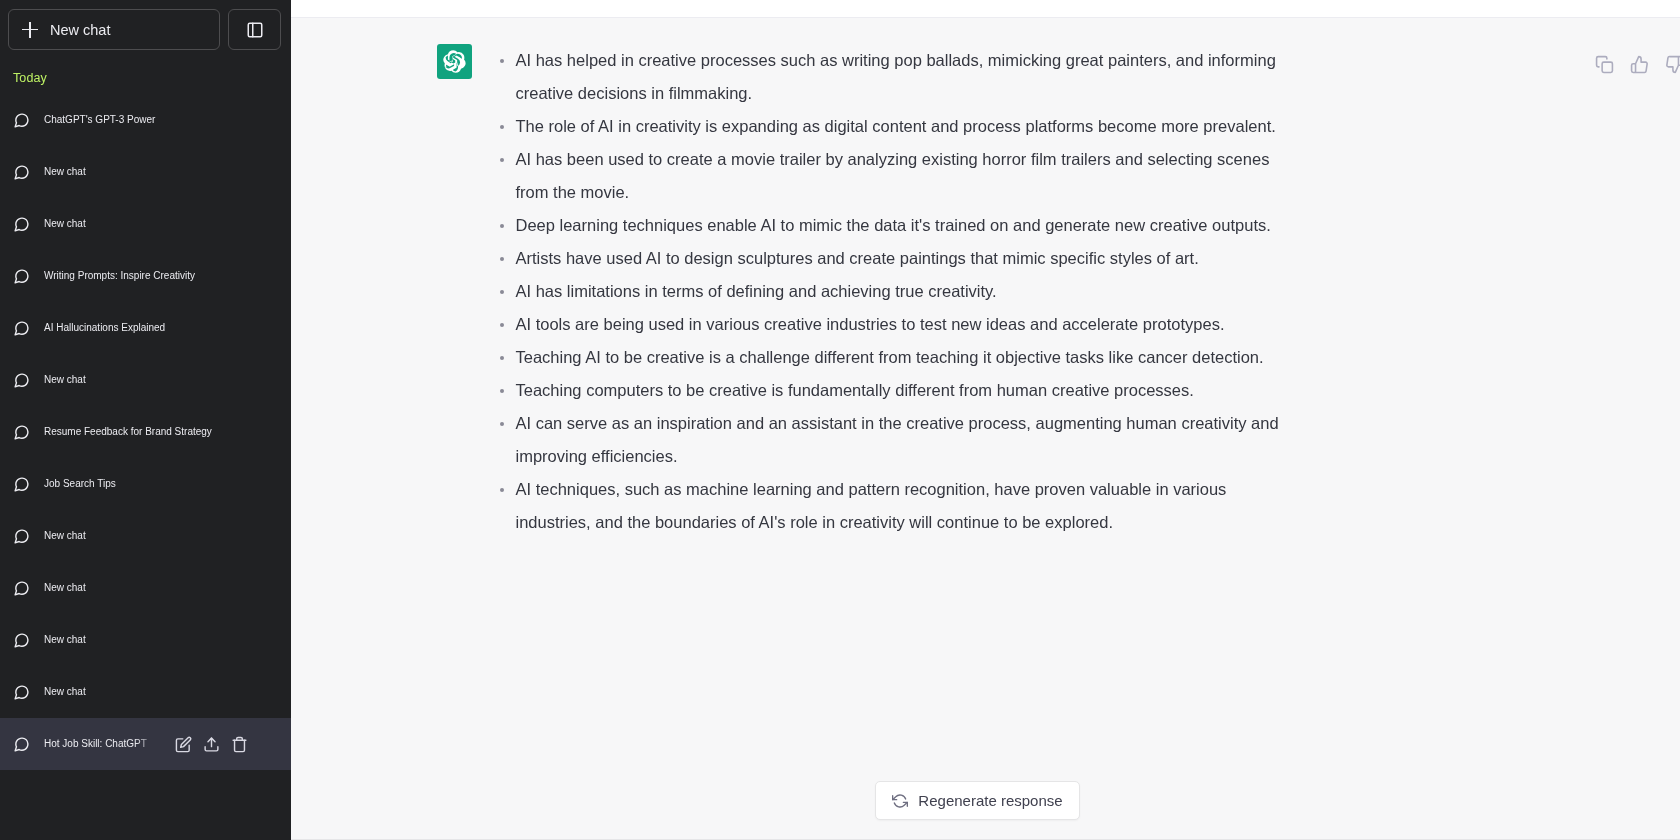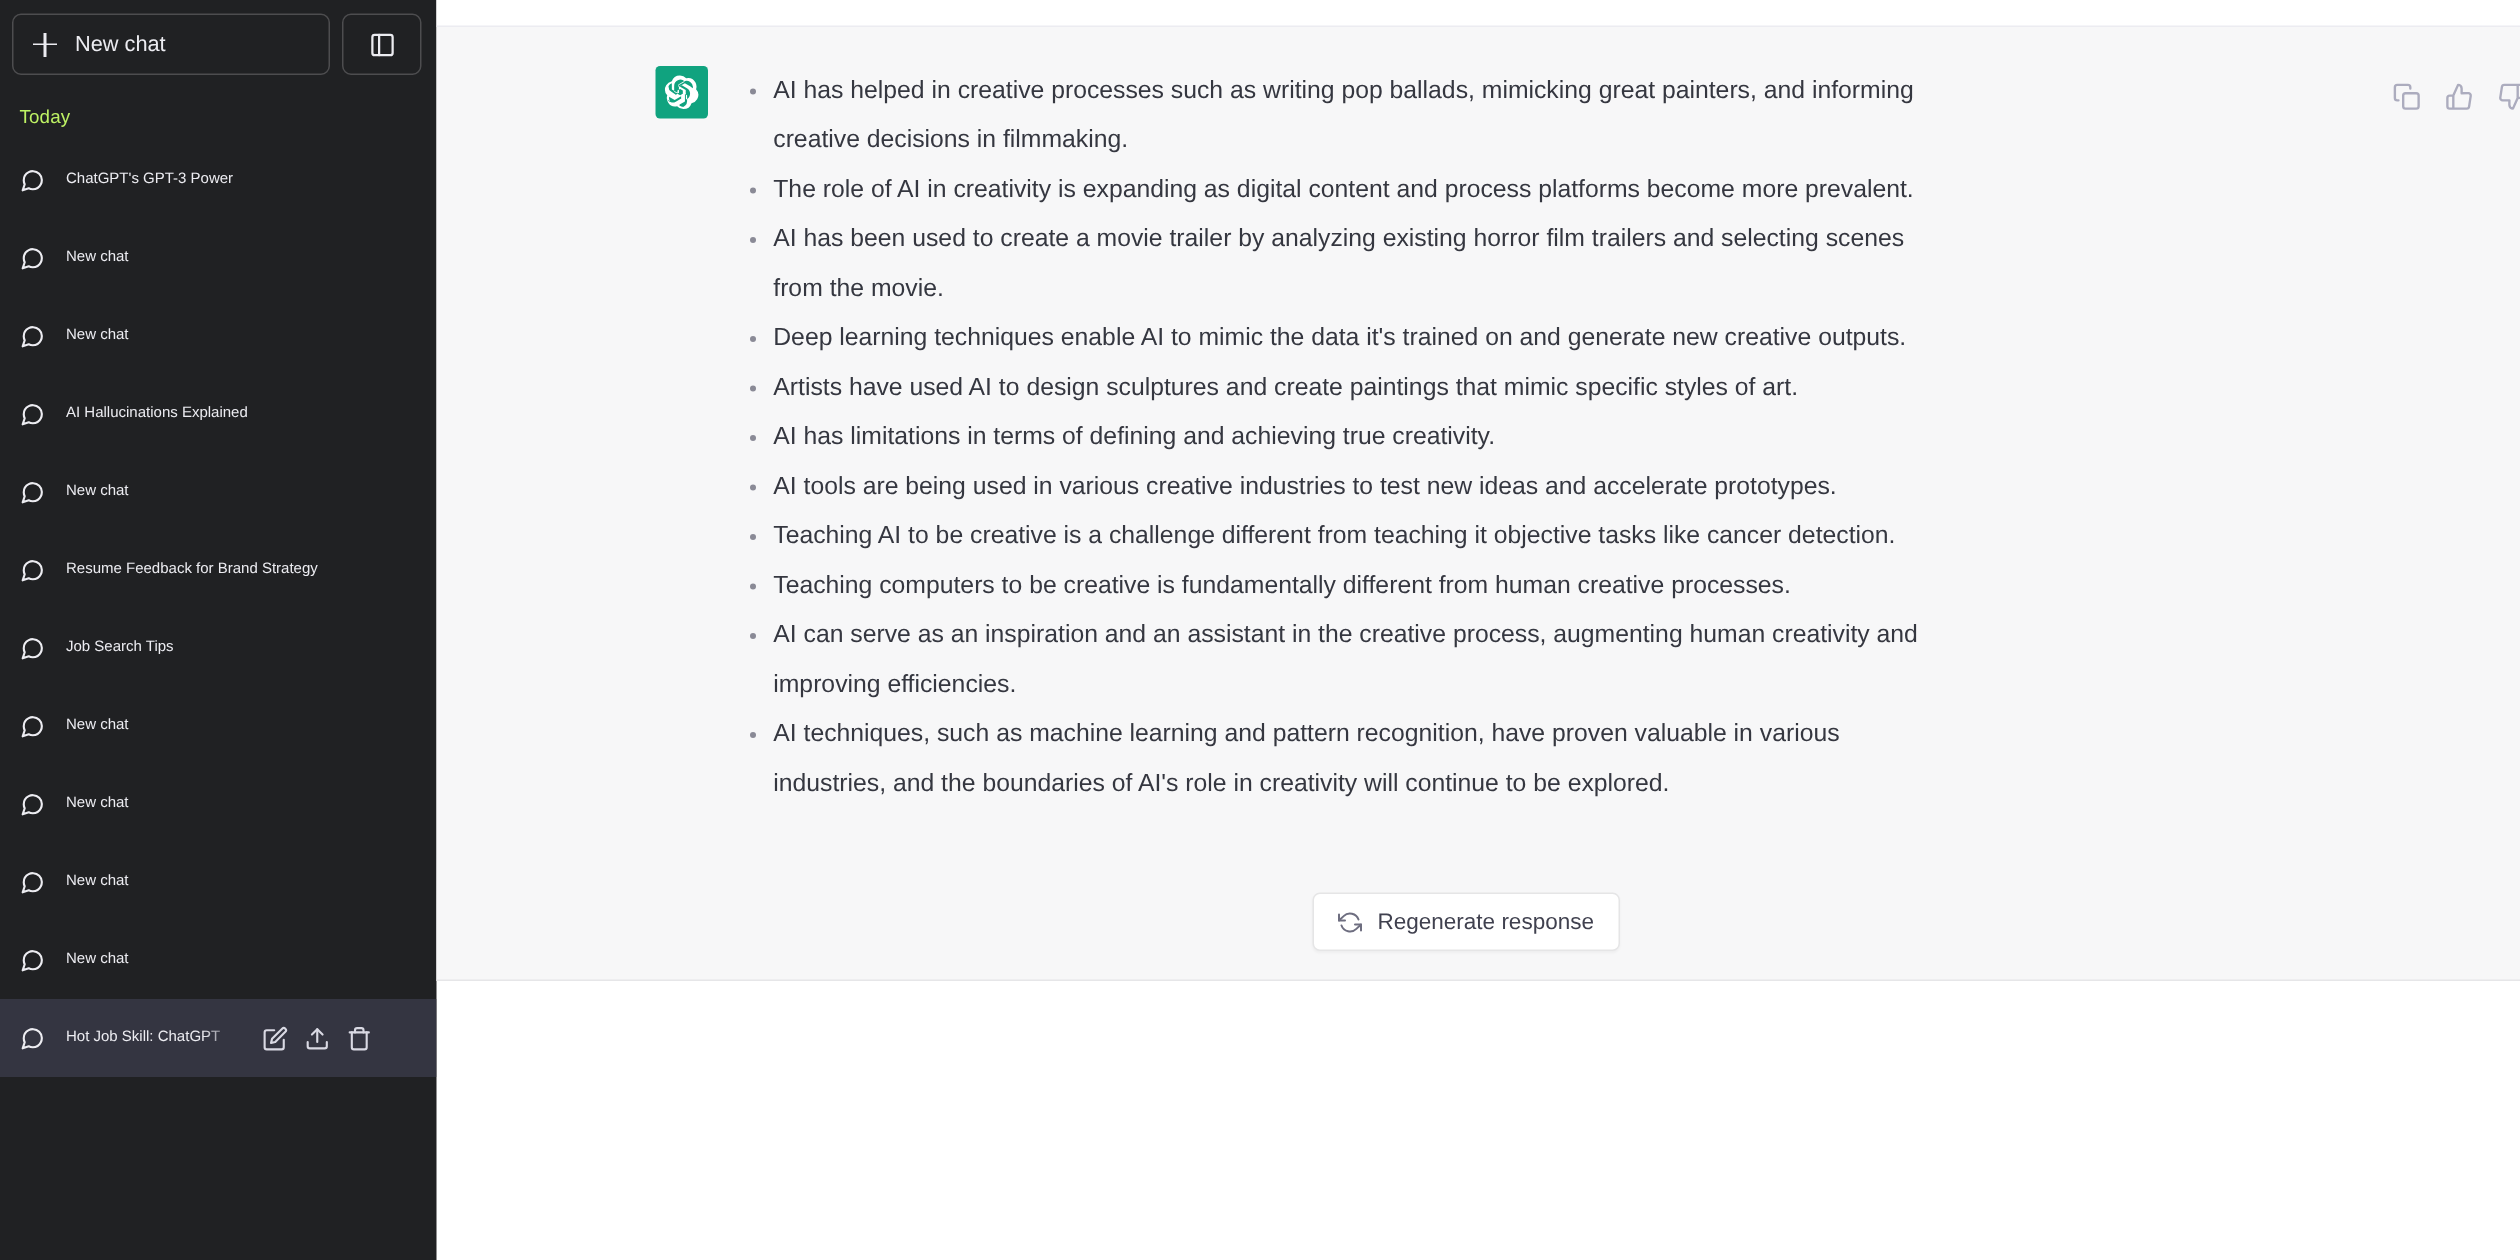--- a/index.html
+++ b/index.html
@@ -95,21 +95,21 @@
   }
   .chat-item.active .chat-title {
     max-width:117px;
   }
   .item-actions { display:flex; gap:11px; align-items:center; flex:0 0 auto; }
   .item-actions .act { width:17px; height:17px; cursor:pointer; display:block; }
 
   
   .main {
     flex:1 1 auto;
-    height:654px;
+    height:840px;
     background:#f7f7f8;
     position:relative;
     overflow:hidden;
   }
   .prev-block {
     height:18px;
     background:#ffffff;
     border-bottom:1px solid #ececf1;
     width:100%;
   }
@@ -223,20 +223,26 @@
           <svg class="chat-icon" viewBox="0 0 24 24" fill="none" stroke="#ececf1" stroke-width="2" stroke-linecap="round" stroke-linejoin="round">
             <path d="M21 11.5a8.38 8.38 0 0 1-.9 3.8 8.5 8.5 0 0 1-7.6 4.7 8.38 8.38 0 0 1-3.8-.9L3 21l1.9-5.7a8.38 8.38 0 0 1-.9-3.8 8.5 8.5 0 0 1 4.7-7.6 8.38 8.38 0 0 1 3.8-.9h.5a8.48 8.48 0 0 1 8 8v.5z"></path>
           </svg>
           <span class="chat-title">New chat</span>
         </div>
         <div class="chat-item">
           <svg class="chat-icon" viewBox="0 0 24 24" fill="none" stroke="#ececf1" stroke-width="2" stroke-linecap="round" stroke-linejoin="round">
             <path d="M21 11.5a8.38 8.38 0 0 1-.9 3.8 8.5 8.5 0 0 1-7.6 4.7 8.38 8.38 0 0 1-3.8-.9L3 21l1.9-5.7a8.38 8.38 0 0 1-.9-3.8 8.5 8.5 0 0 1 4.7-7.6 8.38 8.38 0 0 1 3.8-.9h.5a8.48 8.48 0 0 1 8 8v.5z"></path>
           </svg>
           <span class="chat-title">New chat</span>
+        </div>
+        <div class="chat-item">
+          <svg class="chat-icon" viewBox="0 0 24 24" fill="none" stroke="#ececf1" stroke-width="2" stroke-linecap="round" stroke-linejoin="round">
+            <path d="M21 11.5a8.38 8.38 0 0 1-.9 3.8 8.5 8.5 0 0 1-7.6 4.7 8.38 8.38 0 0 1-3.8-.9L3 21l1.9-5.7a8.38 8.38 0 0 1-.9-3.8 8.5 8.5 0 0 1 4.7-7.6 8.38 8.38 0 0 1 3.8-.9h.5a8.48 8.48 0 0 1 8 8v.5z"></path>
+          </svg>
+          <span class="chat-title">Writing Prompts: Inspire Creativity</span>
         </div>
         <div class="chat-item">
           <svg class="chat-icon" viewBox="0 0 24 24" fill="none" stroke="#ececf1" stroke-width="2" stroke-linecap="round" stroke-linejoin="round">
             <path d="M21 11.5a8.38 8.38 0 0 1-.9 3.8 8.5 8.5 0 0 1-7.6 4.7 8.38 8.38 0 0 1-3.8-.9L3 21l1.9-5.7a8.38 8.38 0 0 1-.9-3.8 8.5 8.5 0 0 1 4.7-7.6 8.38 8.38 0 0 1 3.8-.9h.5a8.48 8.48 0 0 1 8 8v.5z"></path>
           </svg>
           <span class="chat-title">AI Hallucinations Explained</span>
         </div>
         <div class="chat-item">
           <svg class="chat-icon" viewBox="0 0 24 24" fill="none" stroke="#ececf1" stroke-width="2" stroke-linecap="round" stroke-linejoin="round">
             <path d="M21 11.5a8.38 8.38 0 0 1-.9 3.8 8.5 8.5 0 0 1-7.6 4.7 8.38 8.38 0 0 1-3.8-.9L3 21l1.9-5.7a8.38 8.38 0 0 1-.9-3.8 8.5 8.5 0 0 1 4.7-7.6 8.38 8.38 0 0 1 3.8-.9h.5a8.48 8.48 0 0 1 8 8v.5z"></path>

